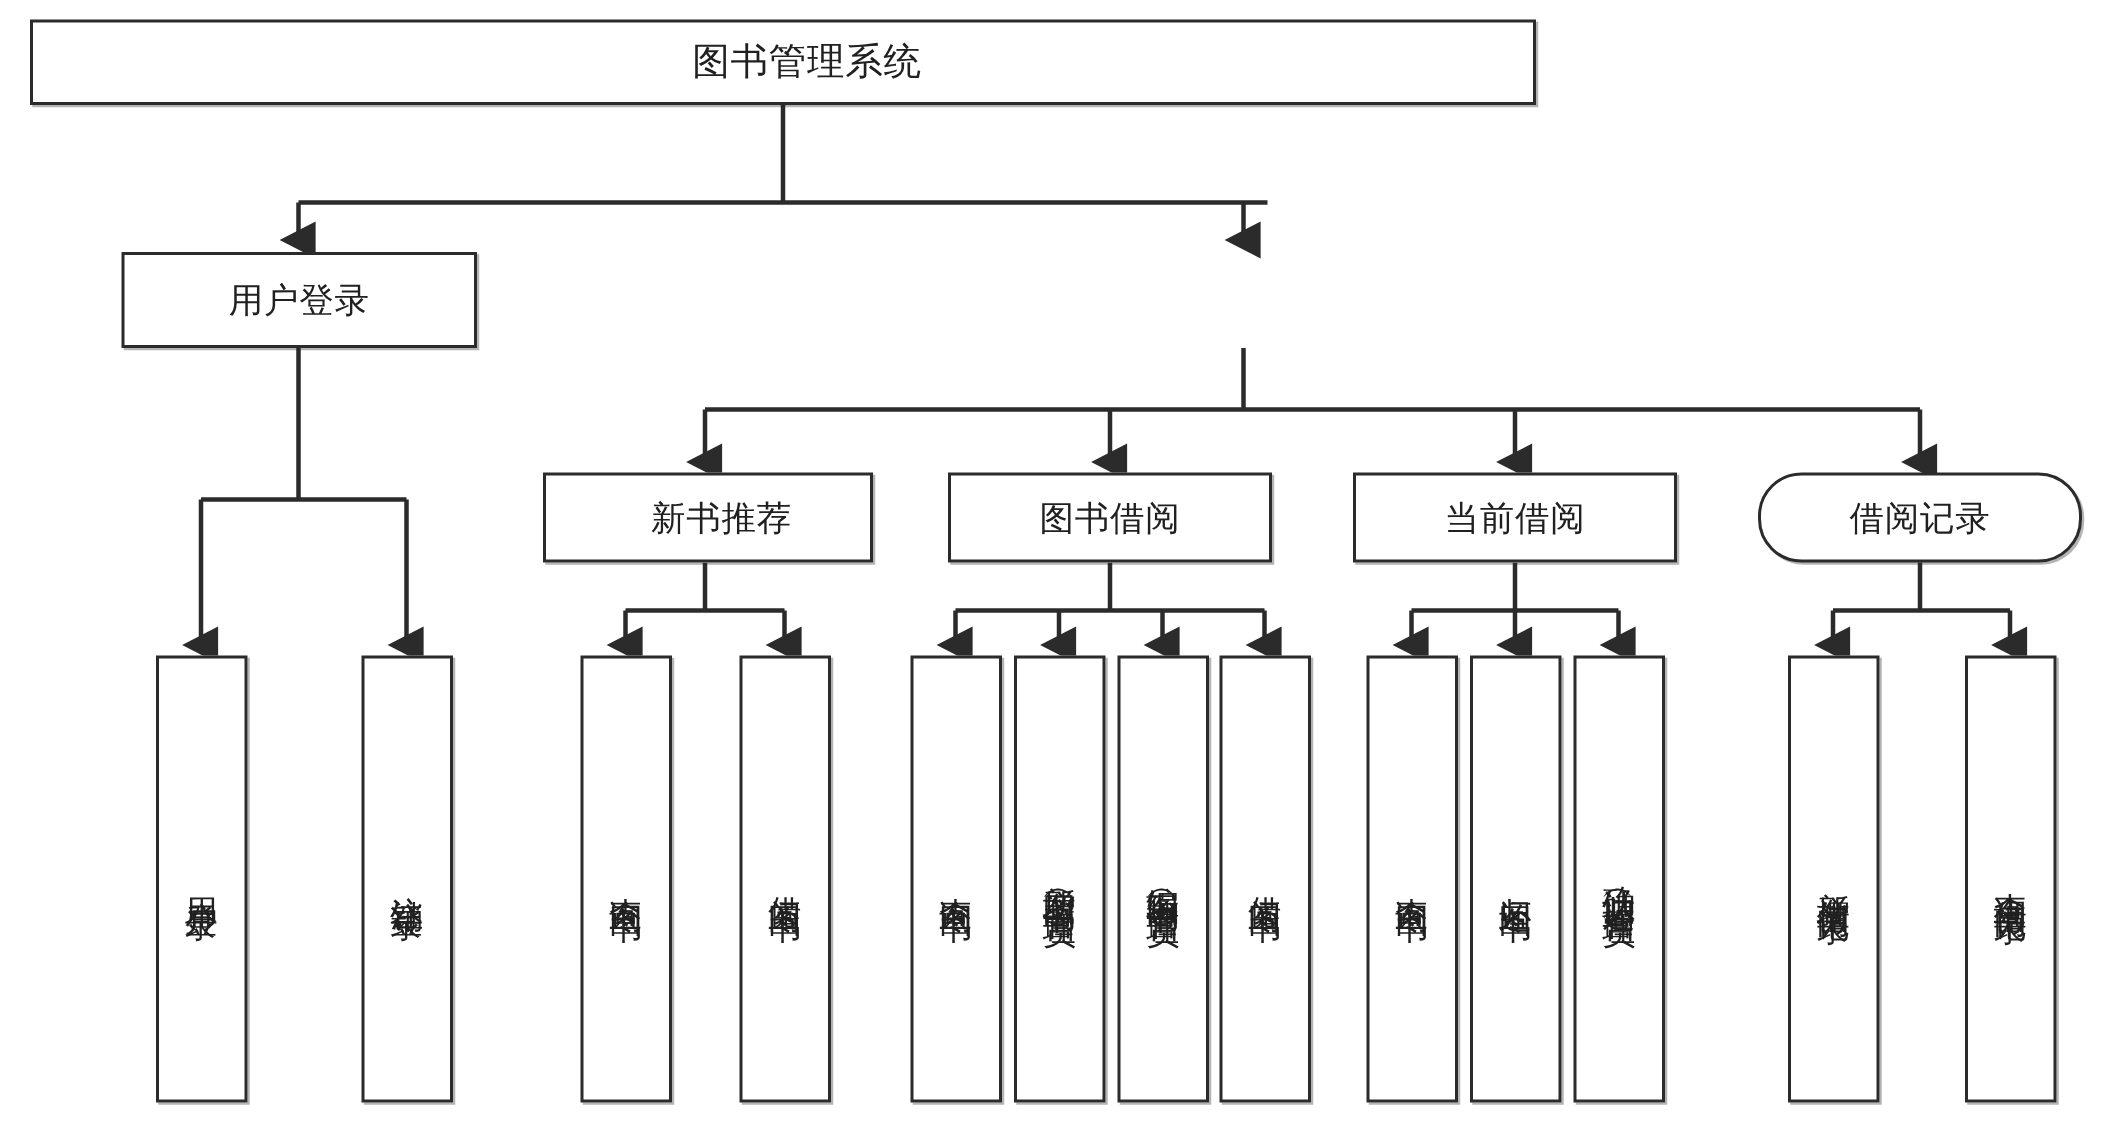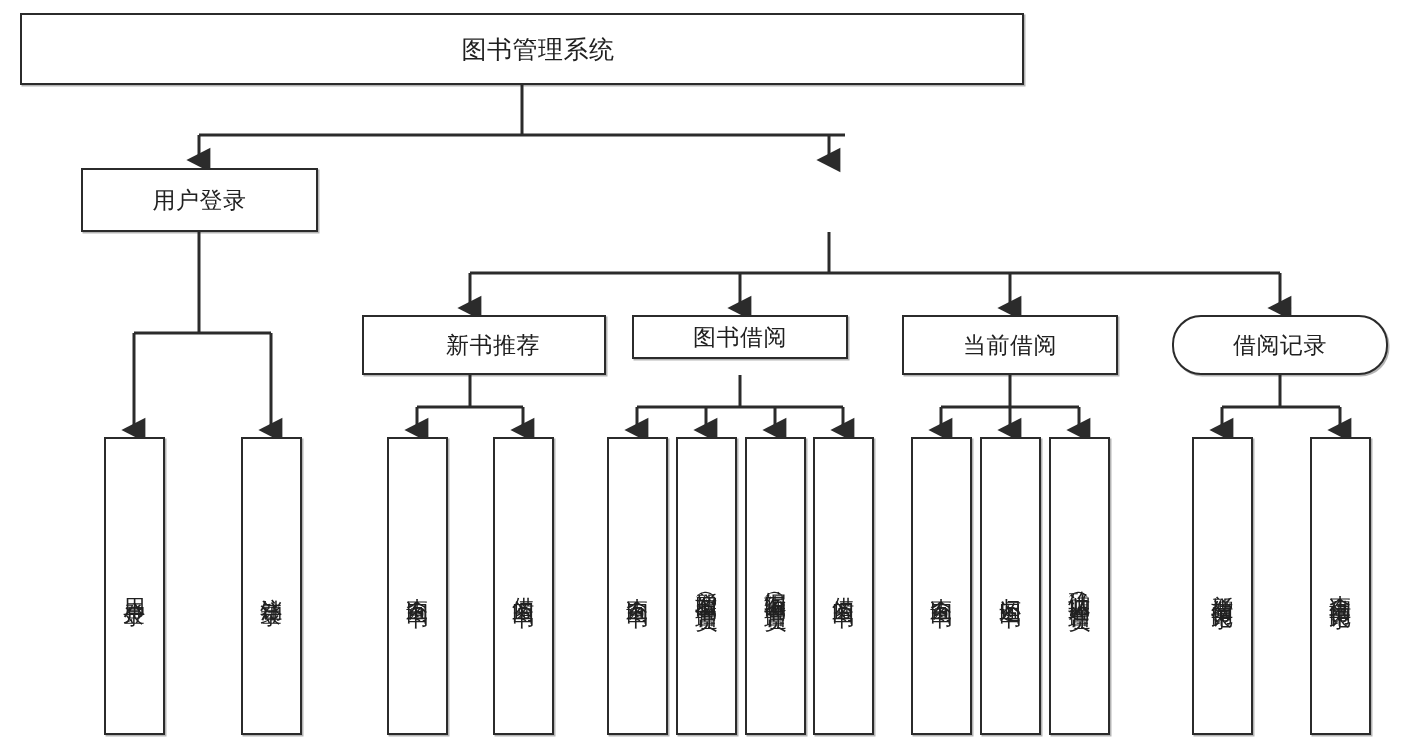--- a/index.html
+++ b/index.html
@@ -112,34 +112,34 @@
       <path d="M1010,407 L1010,430" marker-end="url(#arrowhead)"></path>
       <path d="M1079,407 L1079,430" marker-end="url(#arrowhead)"></path>
 
       <path d="M1280,375 L1280,407"></path>
       <path d="M1222,407 L1340,407"></path>
       <path d="M1222,407 L1222,430" marker-end="url(#arrowhead)"></path>
       <path d="M1340,407 L1340,430" marker-end="url(#arrowhead)"></path>
     </g>
   </svg>
 
-  <div class="node root" style="left:20px; top:13px; width:1004px; height:72px;padding-left:32px;">
+  <div class="node root" style="left:20px; top:13px; width:1004px; height:57px;padding-left:32px;">
     <span class="node-label">图书管理系统</span>
   </div>
 
   <div class="node" style="left:81px; top:168px; width:237px; height:64px;">
     <span class="node-label">用户登录</span>
   </div>
 
 
-  <div class="node" style="left:362px; top:315px; width:244px; height:60px;padding-left:18px;">
+  <div class="node" style="left:362px; top:315px; width:220px; height:60px;padding-left:18px;">
     <span class="node-label">新书推荐</span>
   </div>
 
-  <div class="node" style="left:632px; top:315px; width:216px; height:44px;">
+  <div class="node" style="left:632px; top:315px; width:216px; height:60px;">
     <span class="node-label">图书借阅</span>
   </div>
 
   <div class="node" style="left:902px; top:315px; width:216px; height:60px;">
     <span class="node-label">当前借阅</span>
   </div>
 
   <div class="node" style="left:1172px; top:315px; width:216px; height:60px;border-radius:29px;">
     <span class="node-label">借阅记录</span>
   </div>

